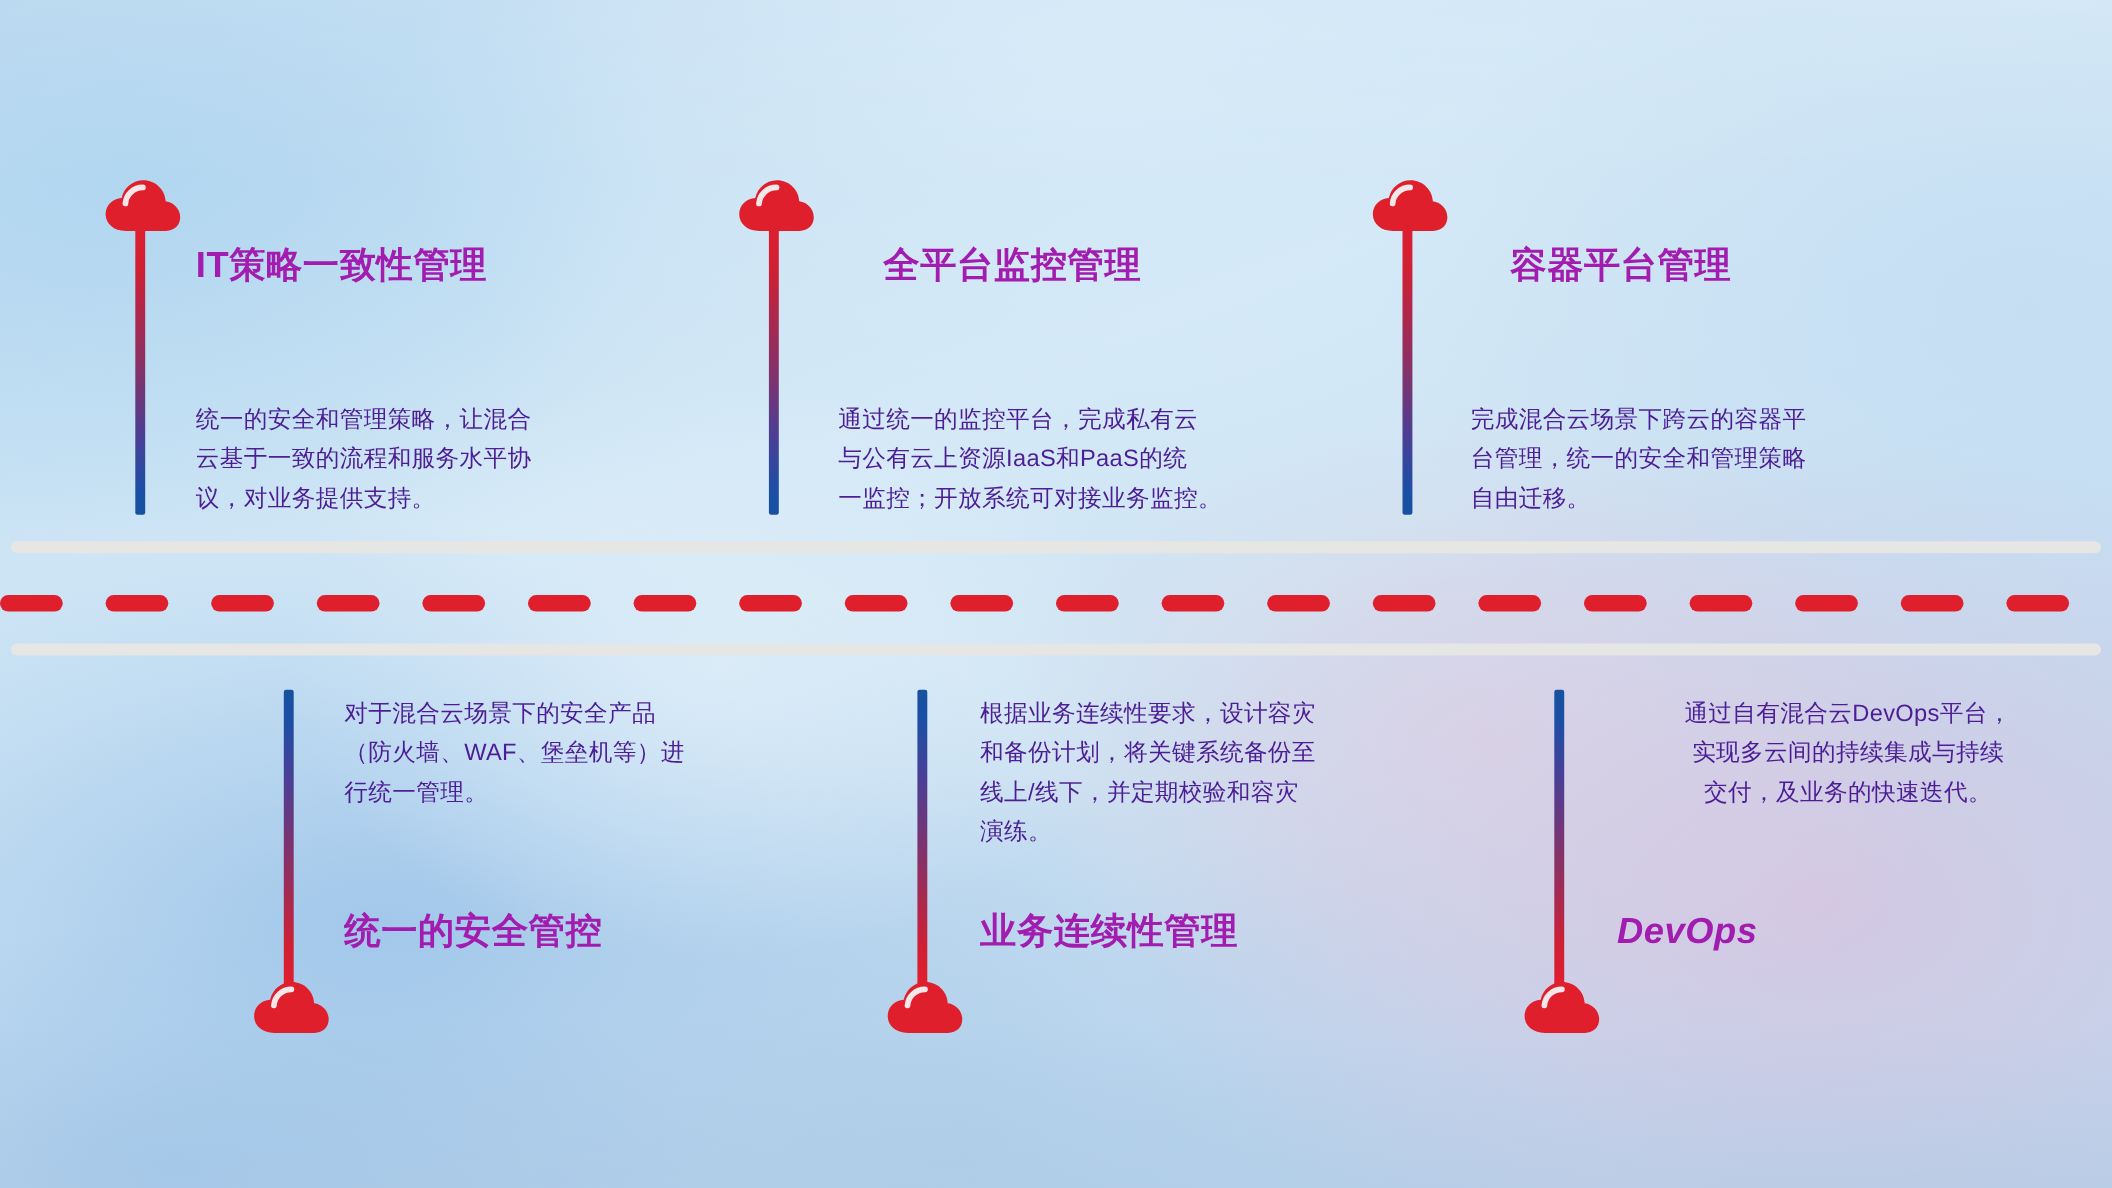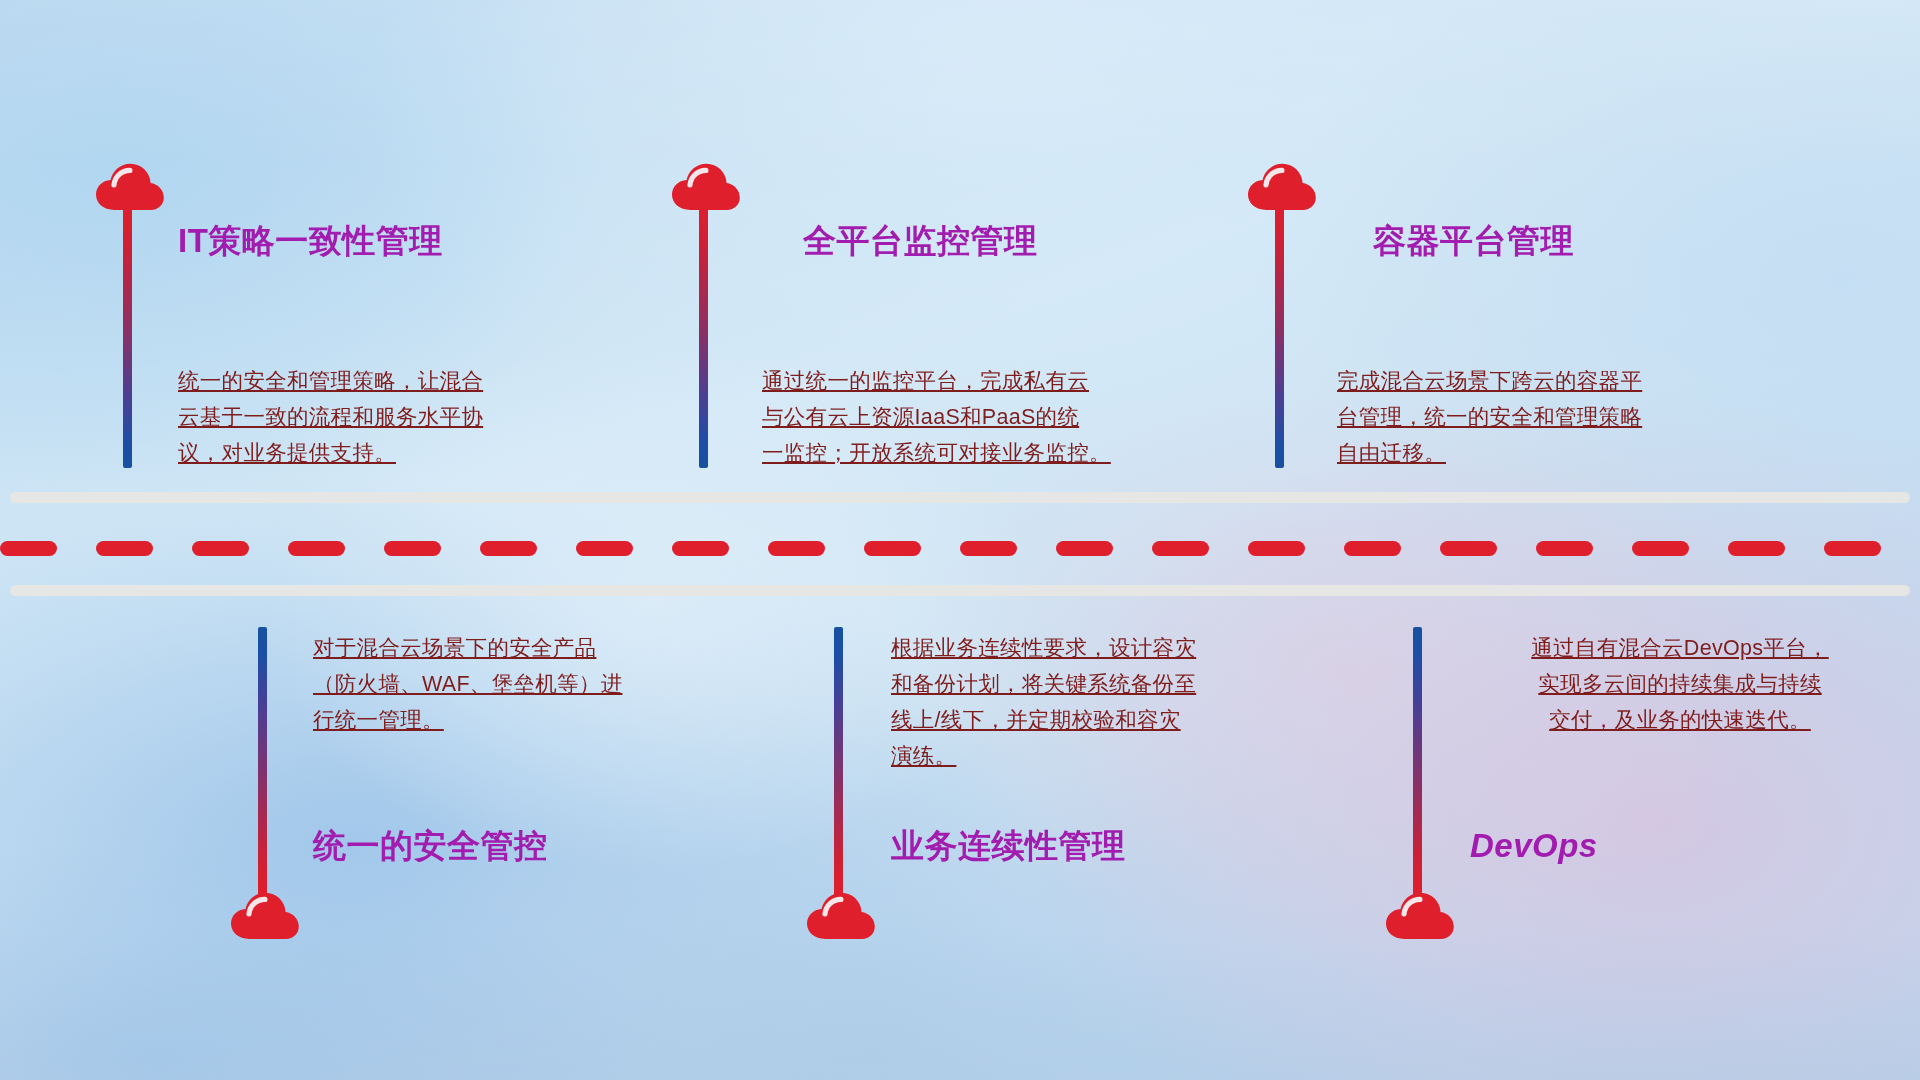--- a/index.html
+++ b/index.html
@@ -64,24 +64,23 @@
     font-weight:bold;
     color:#a21caf;
     letter-spacing:.5px;
     white-space:nowrap;
     line-height:1;
   }
   .body{
     position:absolute;
     font-size:21.5px;
     line-height:36px;
-    color:#7f1d1d;
+    color:#4c1d95;
     white-space:pre-line;
     letter-spacing:.3px;
-    text-decoration:underline;
   }
 
   
   .rule{position:absolute;left:10px;width:1900px;height:11px;border-radius:6px;background:#e6e6e4;}
   .rule.r1{top:492px;}
   .rule.r2{top:585px;}
   .dashes{position:absolute;left:0;top:541px;width:1920px;height:15px;display:flex;align-items:center;gap:0;}
   .dash{height:15px;width:57px;border-radius:8px;background:#e01f2d;margin-right:39px;flex:0 0 auto;}
 </style>
 </head>

